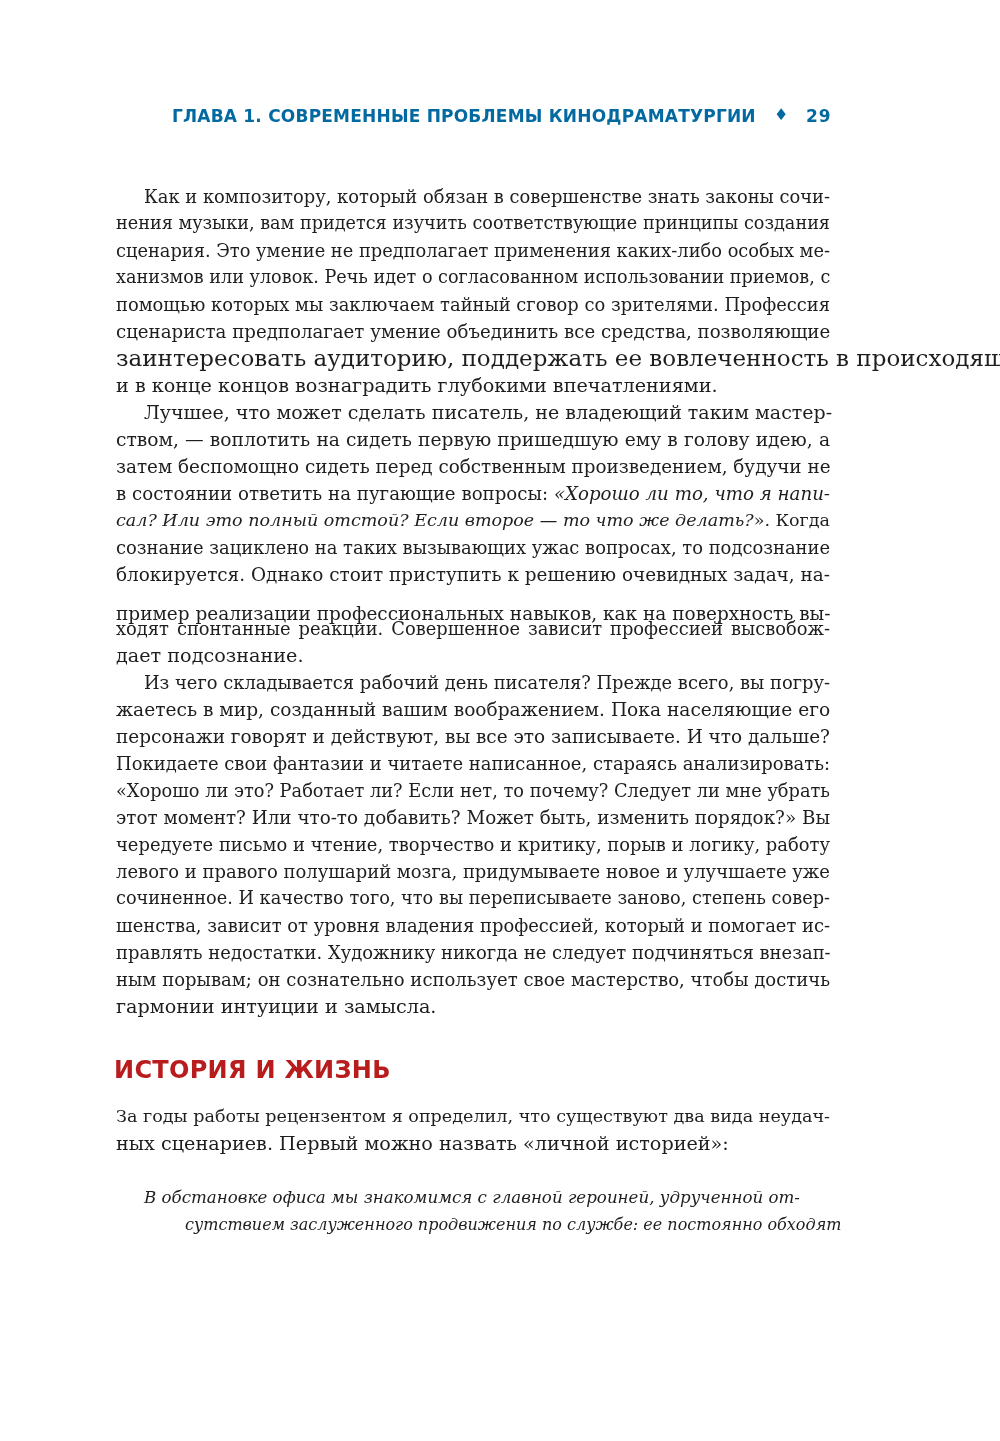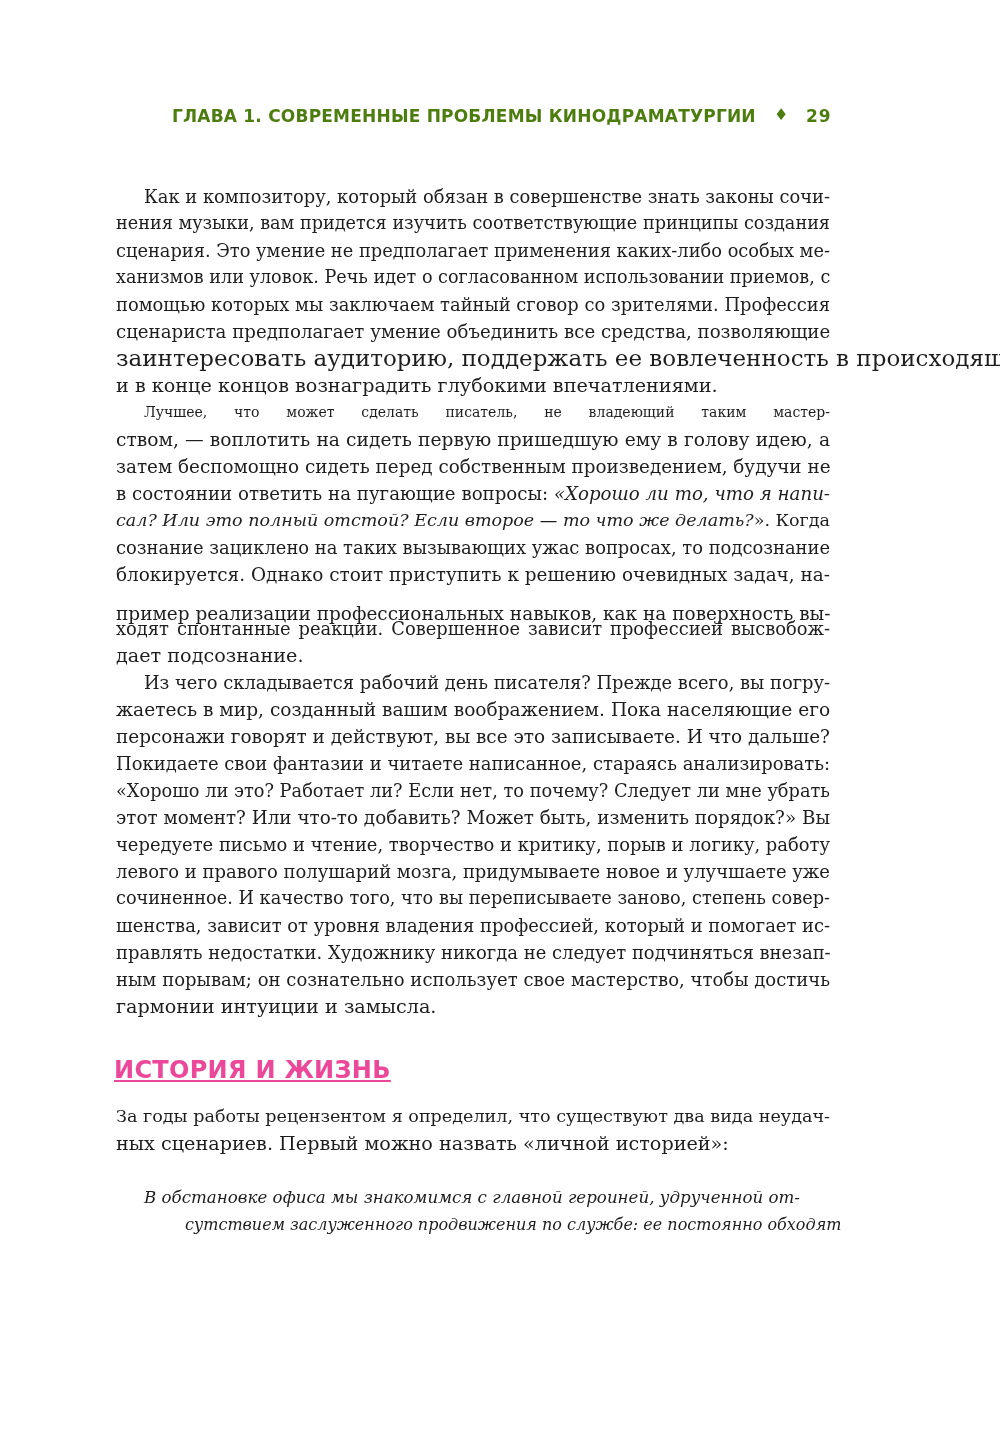--- a/index.html
+++ b/index.html
@@ -1,40 +1,40 @@
 <!DOCTYPE html>
 <html><head>
   <meta charset="utf-8">
   <style>
     html, body { margin: 0; padding: 0; background: #ffffff; }
     body { width: 1000px; height: 1441px; position: relative; overflow: hidden; }
     .page { position: absolute; left: 0; top: 0; width: 1000px; height: 1441px; background: #ffffff; color: #1a1a1a; }
     .running-head {
       position: absolute; left: 172px; top: 106px; width: 660px; height: 26px;
       font-family: "DejaVu Sans", sans-serif; font-weight: bold; font-size: 17px;
-      letter-spacing: 0.2px; color: #4d7c0f; white-space: nowrap;
+      letter-spacing: 0.2px; color: #0369a1; white-space: nowrap;
     }
     .running-head .title { position: absolute; left: 0; top: 0; }
     .running-head .sep { position: absolute; left: 602px; top: -1px; font-size: 16px; }
     .running-head .num { position: absolute; left: 634px; top: 0; letter-spacing: 1px; }
     .body-text {
       position: absolute; left: 116px; width: 714px;
       font-family: "DejaVu Serif", serif; font-size: 19.2px; color: #1e1e1e;
     }
     .line {
       position: absolute; left: 0; width: 714px; height: 27px; line-height: 27px;
       white-space: nowrap; text-align: justify; text-align-last: justify;
     }
     .line.last { text-align-last: left; }
     .line.indent { left: 28px; width: 686px; }
     .line i { font-style: italic; }
     .heading {
       position: absolute; left: 114px; top: 1056px;
       font-family: "DejaVu Sans", sans-serif; font-weight: bold; font-size: 24px;
-      color: #ec4899; letter-spacing: 0.3px; white-space: nowrap; text-decoration: underline;
+      color: #b91c1c; letter-spacing: 0.3px; white-space: nowrap;
     }
     .quote { position: absolute; left: 144px; width: 656px; font-family: "DejaVu Serif", serif; font-size: 19px; font-style: italic; color: #1e1e1e; }
     .quote .line { width: 656px; }
   </style>
 </head>
 <body>
 
 <div class="page">
 
   <div class="running-head">
@@ -48,21 +48,21 @@
     <div class="line" style="top: 27px; font-size: 17.6432px;">нения музыки, вам придется изучить соответствующие принципы создания</div>
     <div class="line" style="top: 54px; font-size: 17.8036px;">сценария. Это умение не предполагает применения каких-либо особых ме-</div>
     <div class="line" style="top: 81px; font-size: 17.6206px;">ханизмов или уловок. Речь идет о согласованном использовании приемов, с</div>
     <div class="line" style="top: 108px; font-size: 17.8966px;">помощью которых мы заключаем тайный сговор со зрителями. Профессия</div>
     <div class="line" style="top: 135px; font-size: 18.1814px;">сценариста предполагает умение объединить все средства, позволяющие</div>
     <div class="line" style="top: 162px; font-size: 23px;">заинтересовать аудиторию, поддержать ее вовлеченность в происходящее</div>
     <div class="line last" style="top:189px;">и в конце концов вознаградить глубокими впечатлениями.</div>
   </div>
 
   <div class="body-text" style="top:399px;">
-    <div class="line indent" style="top: 0px; font-size: 14px;">Лучшее, что может сделать писатель, не владеющий таким мастер-</div>
+    <div class="line indent" style="top: 0px; font-size: 19px;">Лучшее, что может сделать писатель, не владеющий таким мастер-</div>
     <div class="line" style="top: 27px; font-size: 18.6514px;">ством, — воплотить на сидеть первую пришедшую ему в голову идею, а</div>
     <div class="line" style="top: 54px; font-size: 18.3518px;">затем беспомощно сидеть перед собственным произведением, будучи не</div>
     <div class="line" style="top: 81px; font-size: 18.2056px;"><span>в состоянии ответить на пугающие вопросы: </span><i>«Хорошо ли то, что я напи-</i></div>
     <div class="line" style="top: 108px; font-size: 17.5304px;"><i>сал? Или это полный отстой? Если второе — то что же делать?</i><span>». Когда</span></div>
     <div class="line" style="top: 135px; font-size: 17.92px;">сознание зациклено на таких вызывающих ужас вопросах, то подсознание</div>
     <div class="line" style="top: 162px; font-size: 18.4258px;">блокируется. Однако стоит приступить к решению очевидных задач, на-</div>
     <div class="line" style="top: 189px; font-size: 18.4755px; margin-top: 12px;">пример реализации профессиональных навыков, как на поверхность вы-</div>
     <div class="line" style="top: 216px; font-size: 17.8733px;">ходят спонтанные реакции. Совершенное зависит профессией высвобож-</div>
     <div class="line last" style="top:243px;">дает подсознание.</div>
   </div>

